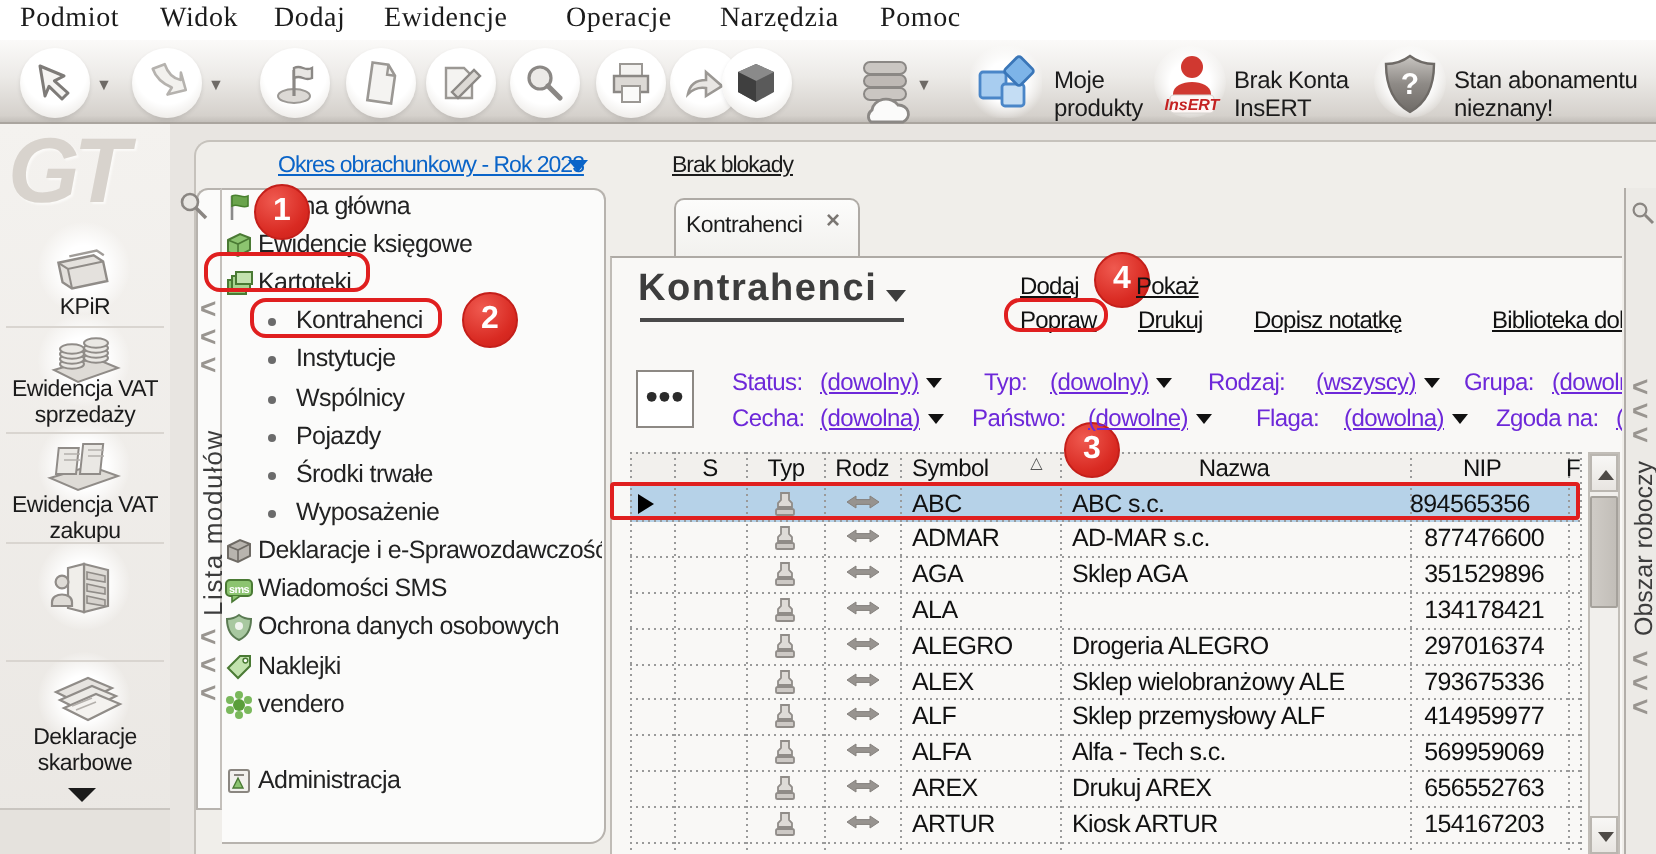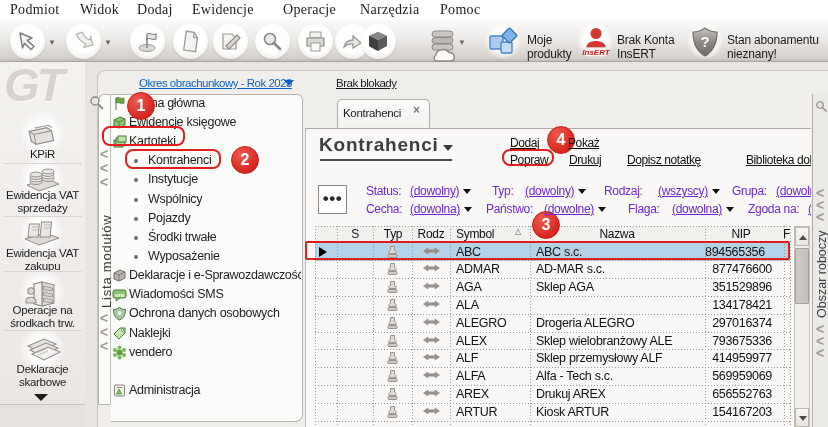--- a/index.html
+++ b/index.html
@@ -300,21 +300,20 @@
     <svg width="40" height="32" viewBox="0 0 40 32">
           <g stroke="#908c88" stroke-width="1.1" fill="#eae8e4">
             <path d="M20 5 L32 8 L32 26 L20 29 Z" fill="#e0ddd8"></path>
             <path d="M20 5 L20 29 L12 27 L12 7 Z" fill="#f0eeea"></path>
             <path d="M21.5 9 L30.5 11 L30.5 14 L21.5 12.5 Z M21.5 15 L30.5 17 L30.5 20 L21.5 18.5 Z M21.5 21 L30.5 23 L30.5 26 L21.5 24.5 Z" fill="#d6d2cd" stroke-width="0.8"></path>
             <circle cx="9" cy="14" r="3.2" fill="#dedbd6"></circle>
             <path d="M4 24 C4 19 14 19 14 24 L14 26 L4 26 Z" fill="#dedbd6"></path>
           </g>
         </svg>
   </div>
-  <div class="sbitem" style="top:242px;">Operacje na<br>środkach trw.</div>
   <div class="sbsep" style="top:268px;"></div>
   <div class="sbicon" style="left:22px; top:272px;">
     <svg width="40" height="30" viewBox="0 0 40 30">
           <g stroke="#908c88" stroke-width="1.1" fill="#f0eeea">
             <path d="M6 12 L22 5 L34 10 L18 18 Z" fill="#e6e3df"></path>
             <path d="M8 16 L24 9 L36 14 L20 22 Z" fill="#eceae6"></path>
             <path d="M10 20 L26 13 L38 18 L22 26 Z" fill="#f4f2ef"></path>
             <path d="M14 19 l10 -4 M16 21 l10 -4" stroke="#b4b0ac" stroke-width="0.8"></path>
           </g>
         </svg>

